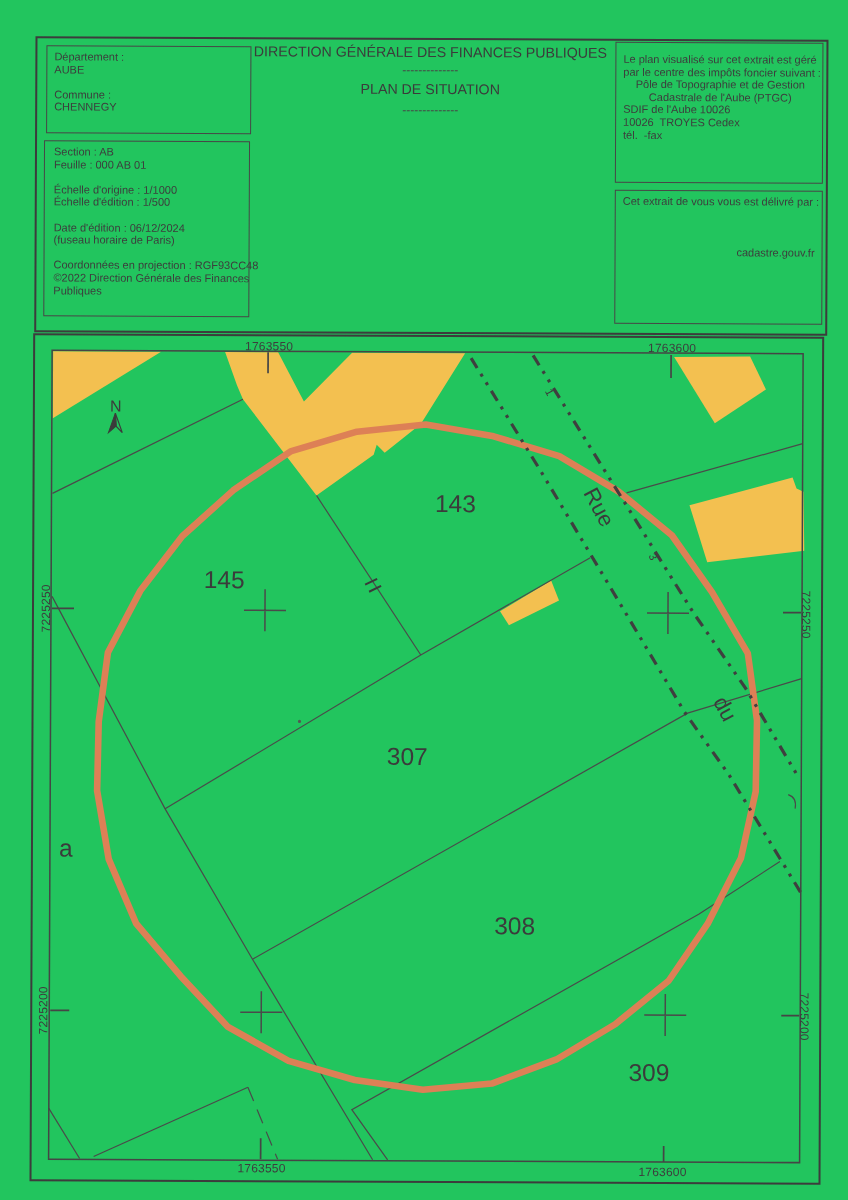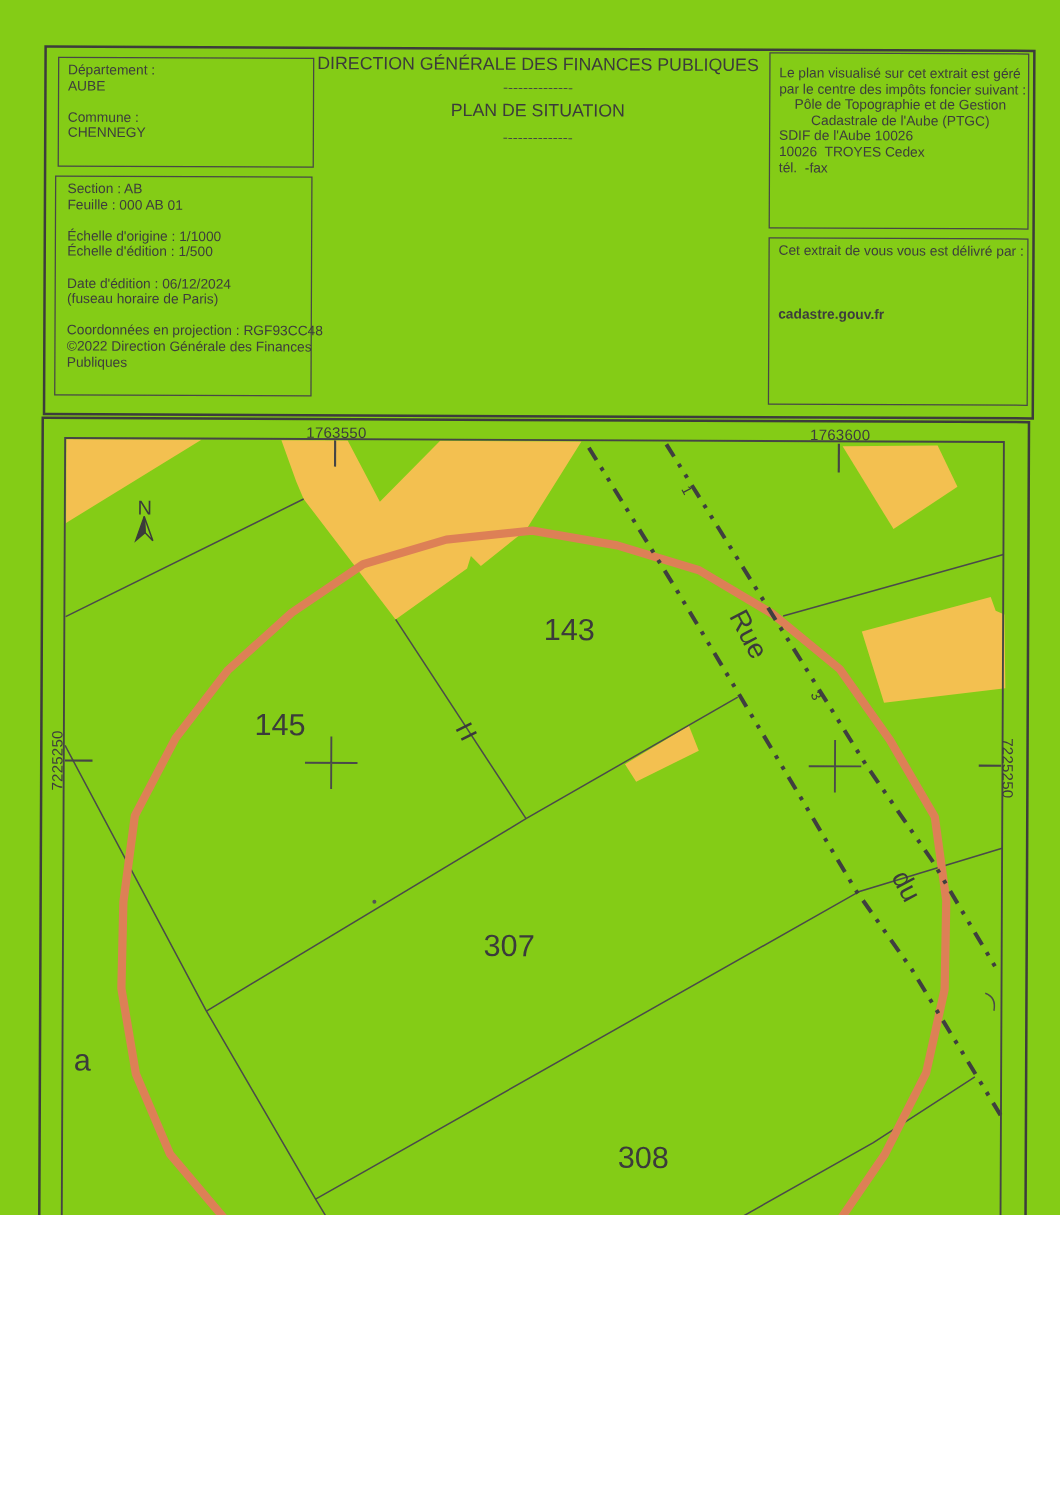--- a/index.html
+++ b/index.html
@@ -1,17 +1,17 @@
 <!DOCTYPE html>
 <html><head>
 <meta charset="utf-8">
 <style>
   html,body{margin:0;padding:0;background:#ffffff;}
   *{-webkit-font-smoothing:antialiased;}
-  #page{position:relative;width:848px;height:972px;background:#84cc16;overflow:hidden;filter:grayscale(0.001);
+  #page{position:relative;width:848px;height:1200px;background:#22c55e;overflow:hidden;filter:grayscale(0.001);
         font-family:"Liberation Sans",sans-serif;color:#3b3b3b;}
   #tilt{position:absolute;left:0;top:0;width:848px;height:1200px;transform:rotate(0.25deg);transform-origin:428px 610px;}
   .box{position:absolute;border:1.5px solid #474747;}
   .txt{position:absolute;font-size:11px;line-height:12.6px;color:#3d3d3d;}
 </style>
 </head>
 <body>
 <div id="page">
 <div id="tilt">
 
@@ -34,21 +34,21 @@
 <div style="position:absolute;left:250px;top:103px;width:356px;text-align:center;font-size:12px;color:#464646;">--------------</div>
 
 <div class="box" style="left:613px;top:41px;width:206px;height:139px;"></div>
 
 <div class="txt" style="left:621px;top:52px;width:198px;white-space:nowrap;">Le plan visualisé sur cet extrait est géré<br>par le centre des impôts foncier suivant :<div style="text-align:center;width:194px;">Pôle de Topographie et de Gestion<br>Cadastrale de l'Aube (PTGC)</div>SDIF de l'Aube 10026<br>10026&nbsp; TROYES Cedex<br>tél.&nbsp; -fax</div>
 
 <div class="box" style="left:613px;top:189px;width:206px;height:132px;"></div>
 
 <div class="txt" style="left:621px;top:194px;width:198px;white-space:nowrap;">Cet extrait de vous vous est délivré par :</div>
 
-<div class="txt" style="left:621px;top:245px;width:192px;text-align:left;font-weight:bold;">cadastre.gouv.fr</div>
+<div class="txt" style="left:621px;top:245px;width:192px;text-align:right;">cadastre.gouv.fr</div>
 
 <svg width="848" height="1200" viewBox="0 0 848 1200" style="position:absolute;left:0;top:0;opacity:0.999;" font-family="Liberation Sans, sans-serif">
 
   <rect x="33" y="336" width="789" height="846" fill="none" stroke="#3c3c3c" stroke-width="2"></rect>
 
   <polygon points="52,353 160,353 52,420" fill="#f3c050"></polygon>
 
   <polygon points="224,353 277,353 303,402 351,353 464,353 420,424 384,453 376,445 373,455 316,496 242,400 236,386" fill="#f3c050"></polygon>
 
   <polygon points="500,611 551,580 559,600 509,625" fill="#f3c050"></polygon>

